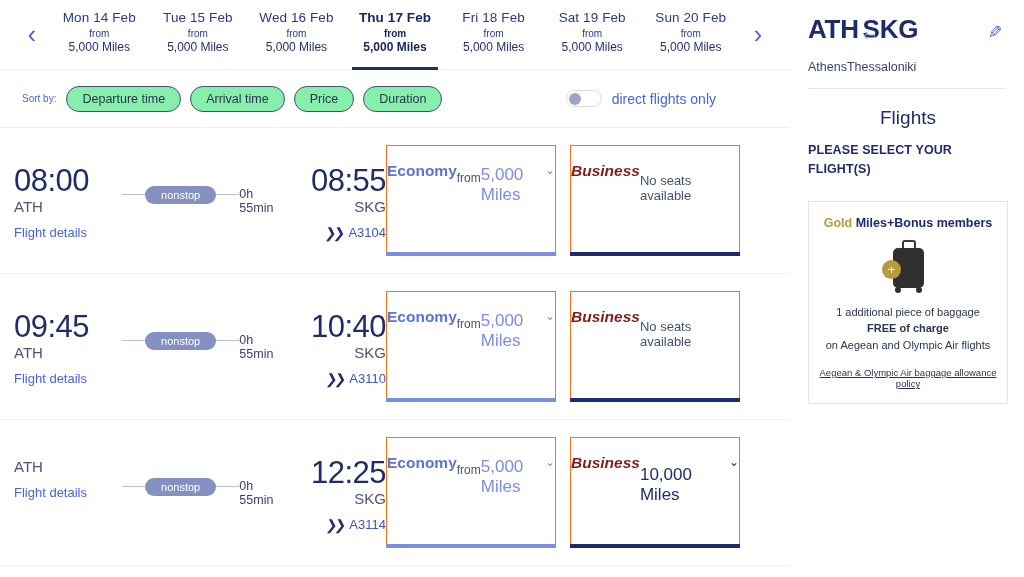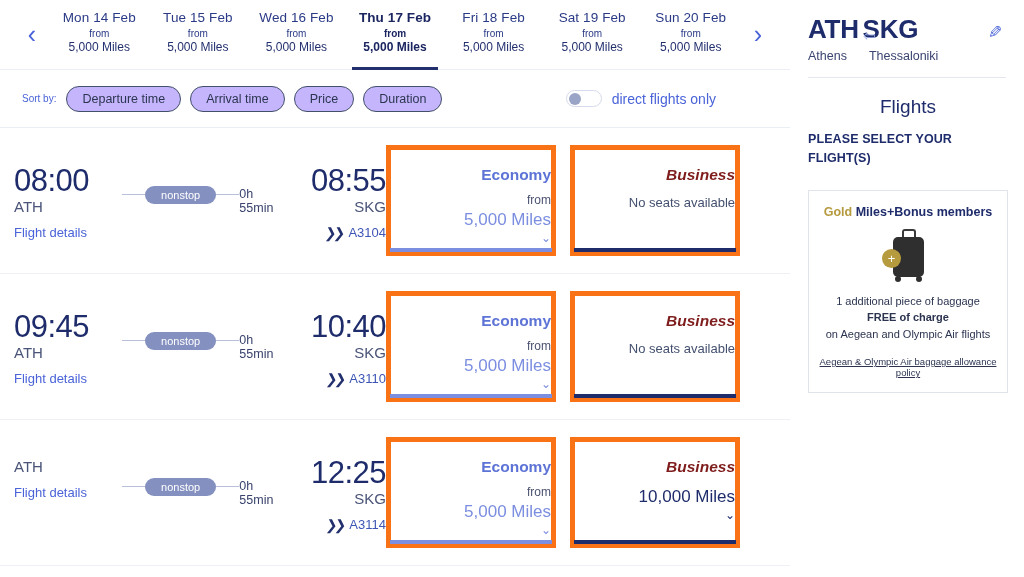--- a/index.html
+++ b/index.html
@@ -104,21 +104,21 @@
     margin-right: 10px;
   }
   .pill {
     border: 1px solid #43506b;
     border-radius: 999px;
     padding: 5px 15px;
     font-size: 12.5px;
     color: #2c3550;
     margin-right: 9px;
     cursor: pointer;
-    background: #c4b5fd;
+    background: #86efac;
     white-space: nowrap;
   }
   .toggle-wrap {
     margin-left: auto;
     display: flex;
     align-items: center;
     gap: 10px;
     padding-right: 52px;
   }
   .toggle {
@@ -228,25 +228,25 @@
 
   
   .fares {
     display: flex;
     gap: 14px;
     flex: none;
   }
   .fare-card {
     width: 170px;
     height: 111px;
-    border: 5px solid #f97316;
+    border: 1px solid #f97316;
     background: #ffffff;
     display: flex;
-    flex-direction: column;
-    align-items: flex-end;
+    flex-direction: row;
+    align-items: flex-start;
     justify-content: flex-start;
     padding-top: 16px;
     cursor: pointer;
     position: relative;
   }
   .fare-card::after {
     content: "";
     position: absolute;
     left: -1px; right: -1px; bottom: -1px;
     height: 4px;
@@ -310,22 +310,21 @@
   .swap-icon {
     position: absolute;
     left: 55px;
     top: 14px;
     color: #9fb0e8;
     font-size: 15px;
     line-height: 1;
   }
   .route-cities {
     display: flex;
-    gap: 22px;
-    margin-top: 4px;
+    margin-top: 15px;
   }
   .city {
     font-size: 12.5px;
     color: #3a4470;
   }
   .edit-icon {
     position: absolute;
     right: 6px;
     top: 8px;
     color: #4a63d8;

